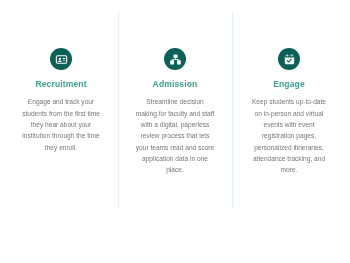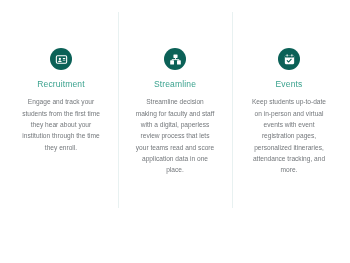--- a/index.html
+++ b/index.html
@@ -60,21 +60,21 @@
     justify-content: center;
     flex: 0 0 auto;
     margin-bottom: 9px;
   }
   .icon-badge svg {
     display: block;
   }
 
   .feature-heading {
     font-size: 8.5px;
-    font-weight: normal;
+    font-weight: bold;
     color: #3aa28e;
     letter-spacing: 0.15px;
     margin: 0 0 7px 0;
     line-height: 1.2;
     white-space: nowrap;
   }
 
   .feature-body {
     font-size: 6.6px;
     line-height: 1.72;
@@ -108,31 +108,31 @@
 
   <div class="feature-column col-decisions">
     <div class="icon-badge">
       <svg width="13" height="13" viewBox="0 0 24 24" aria-hidden="true">
         <rect x="8.2" y="2.8" width="7.6" height="6.2" rx="1" fill="#ffffff"></rect>
         <rect x="2.2" y="13.6" width="7.0" height="7.6" rx="1" fill="#ffffff"></rect>
         <rect x="14.8" y="13.6" width="7.0" height="7.6" rx="1" fill="#ffffff"></rect>
         <path d="M12 9v3.2M5.7 13.6v-1.4h12.6v1.4" stroke="#ffffff" stroke-width="1.6" fill="none"></path>
       </svg>
     </div>
-    <div class="feature-heading">Streamline</div>
+    <div class="feature-heading">Admission</div>
     <p class="feature-body">Streamline decision making for faculty and staff with a digital, paperless review process that lets your teams read and score application data in one place.</p>
   </div>
 
   <div class="feature-column col-events">
     <div class="icon-badge">
       <svg width="13" height="13" viewBox="0 0 24 24" aria-hidden="true">
         <rect x="3.4" y="4.6" width="17.2" height="16" rx="2" fill="#ffffff"></rect>
         <rect x="3.4" y="4.6" width="17.2" height="3.6" rx="1.6" fill="#0b6157"></rect>
         <rect x="6.6" y="2.2" width="2" height="4.2" rx="0.9" fill="#ffffff"></rect>
         <rect x="15.4" y="2.2" width="2" height="4.2" rx="0.9" fill="#ffffff"></rect>
         <path d="M7.8 14.2l2.4 2.5 5-5.2" stroke="#0b6157" stroke-width="2" fill="none" stroke-linecap="round" stroke-linejoin="round"></path>
       </svg>
     </div>
-    <div class="feature-heading">Events</div>
+    <div class="feature-heading">Engage</div>
     <p class="feature-body">Keep students up-to-date on in-person and virtual events with event registration pages, personalized itineraries, attendance tracking, and more.</p>
   </div>
 
 </div>
 
 </body></html>

